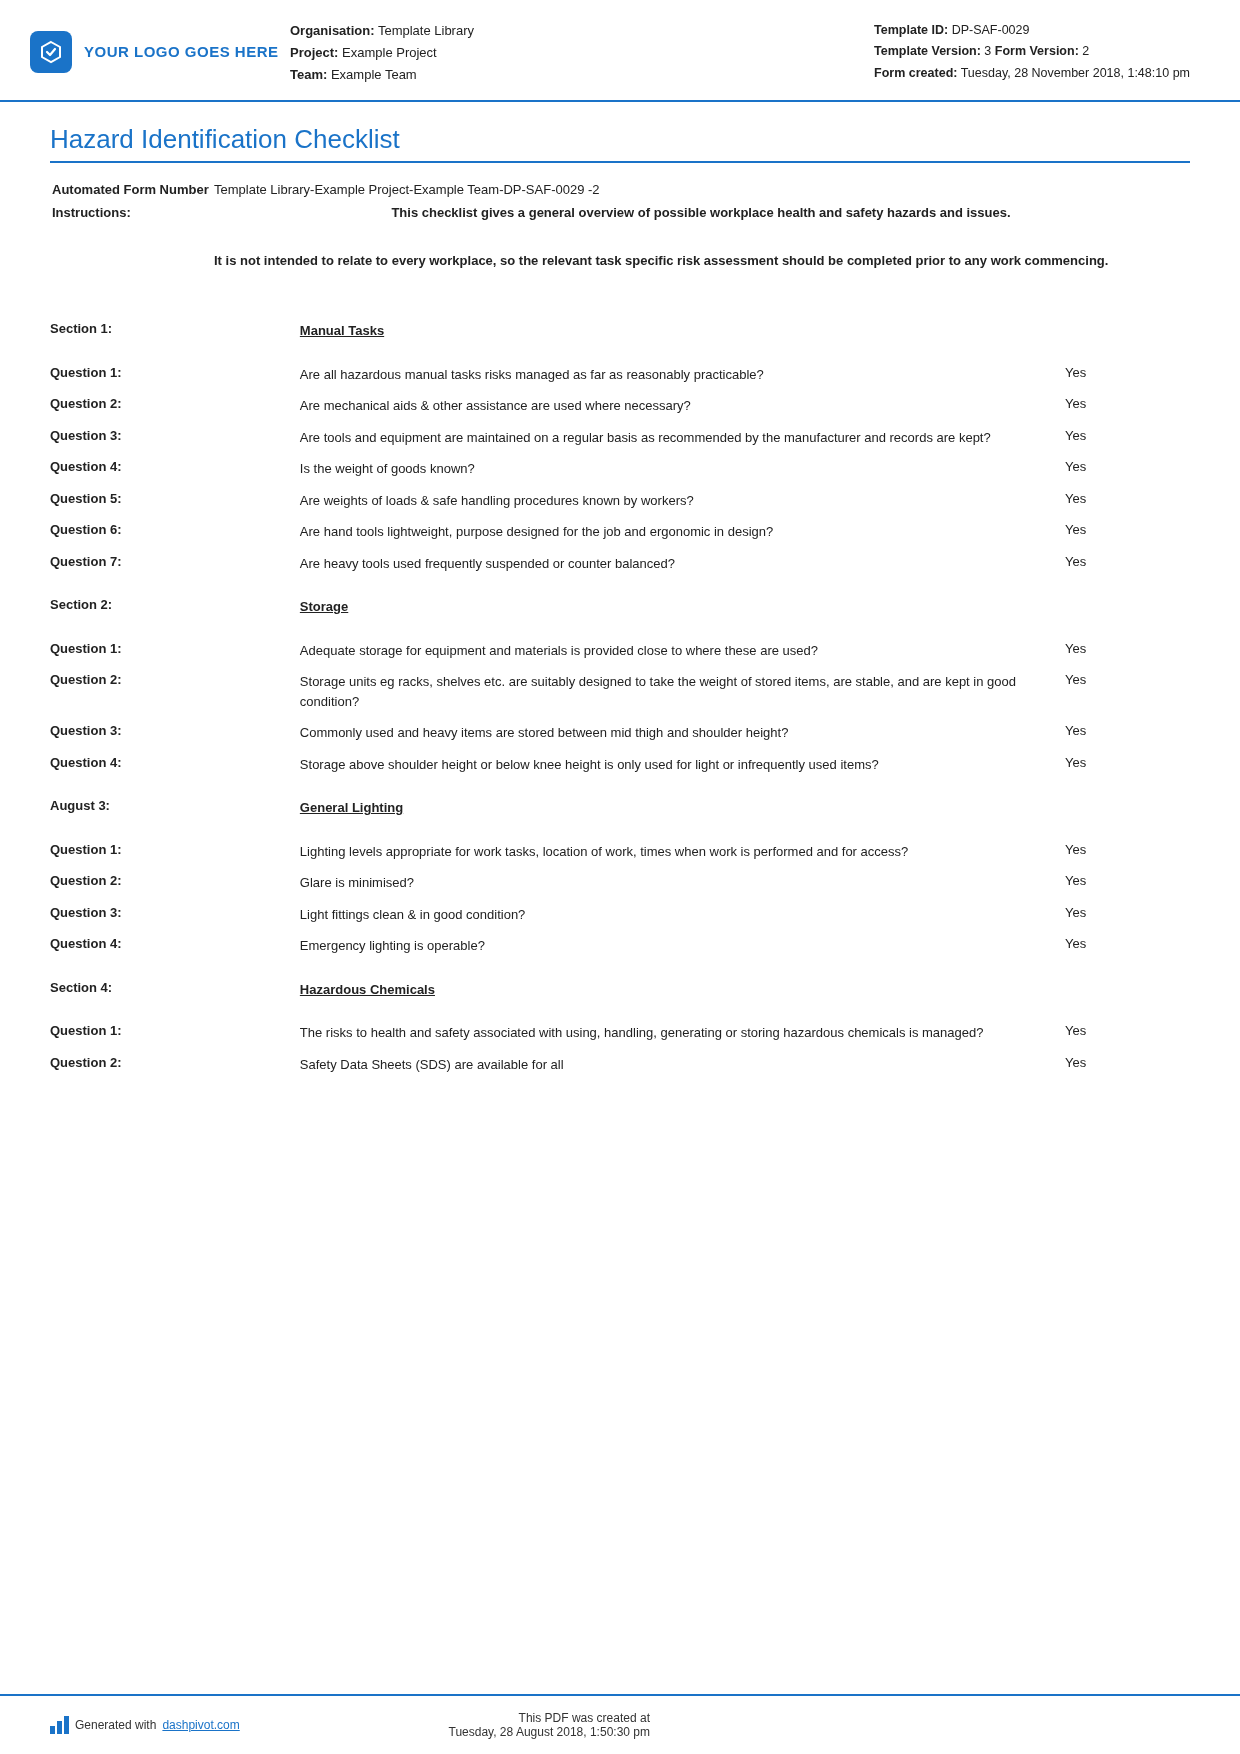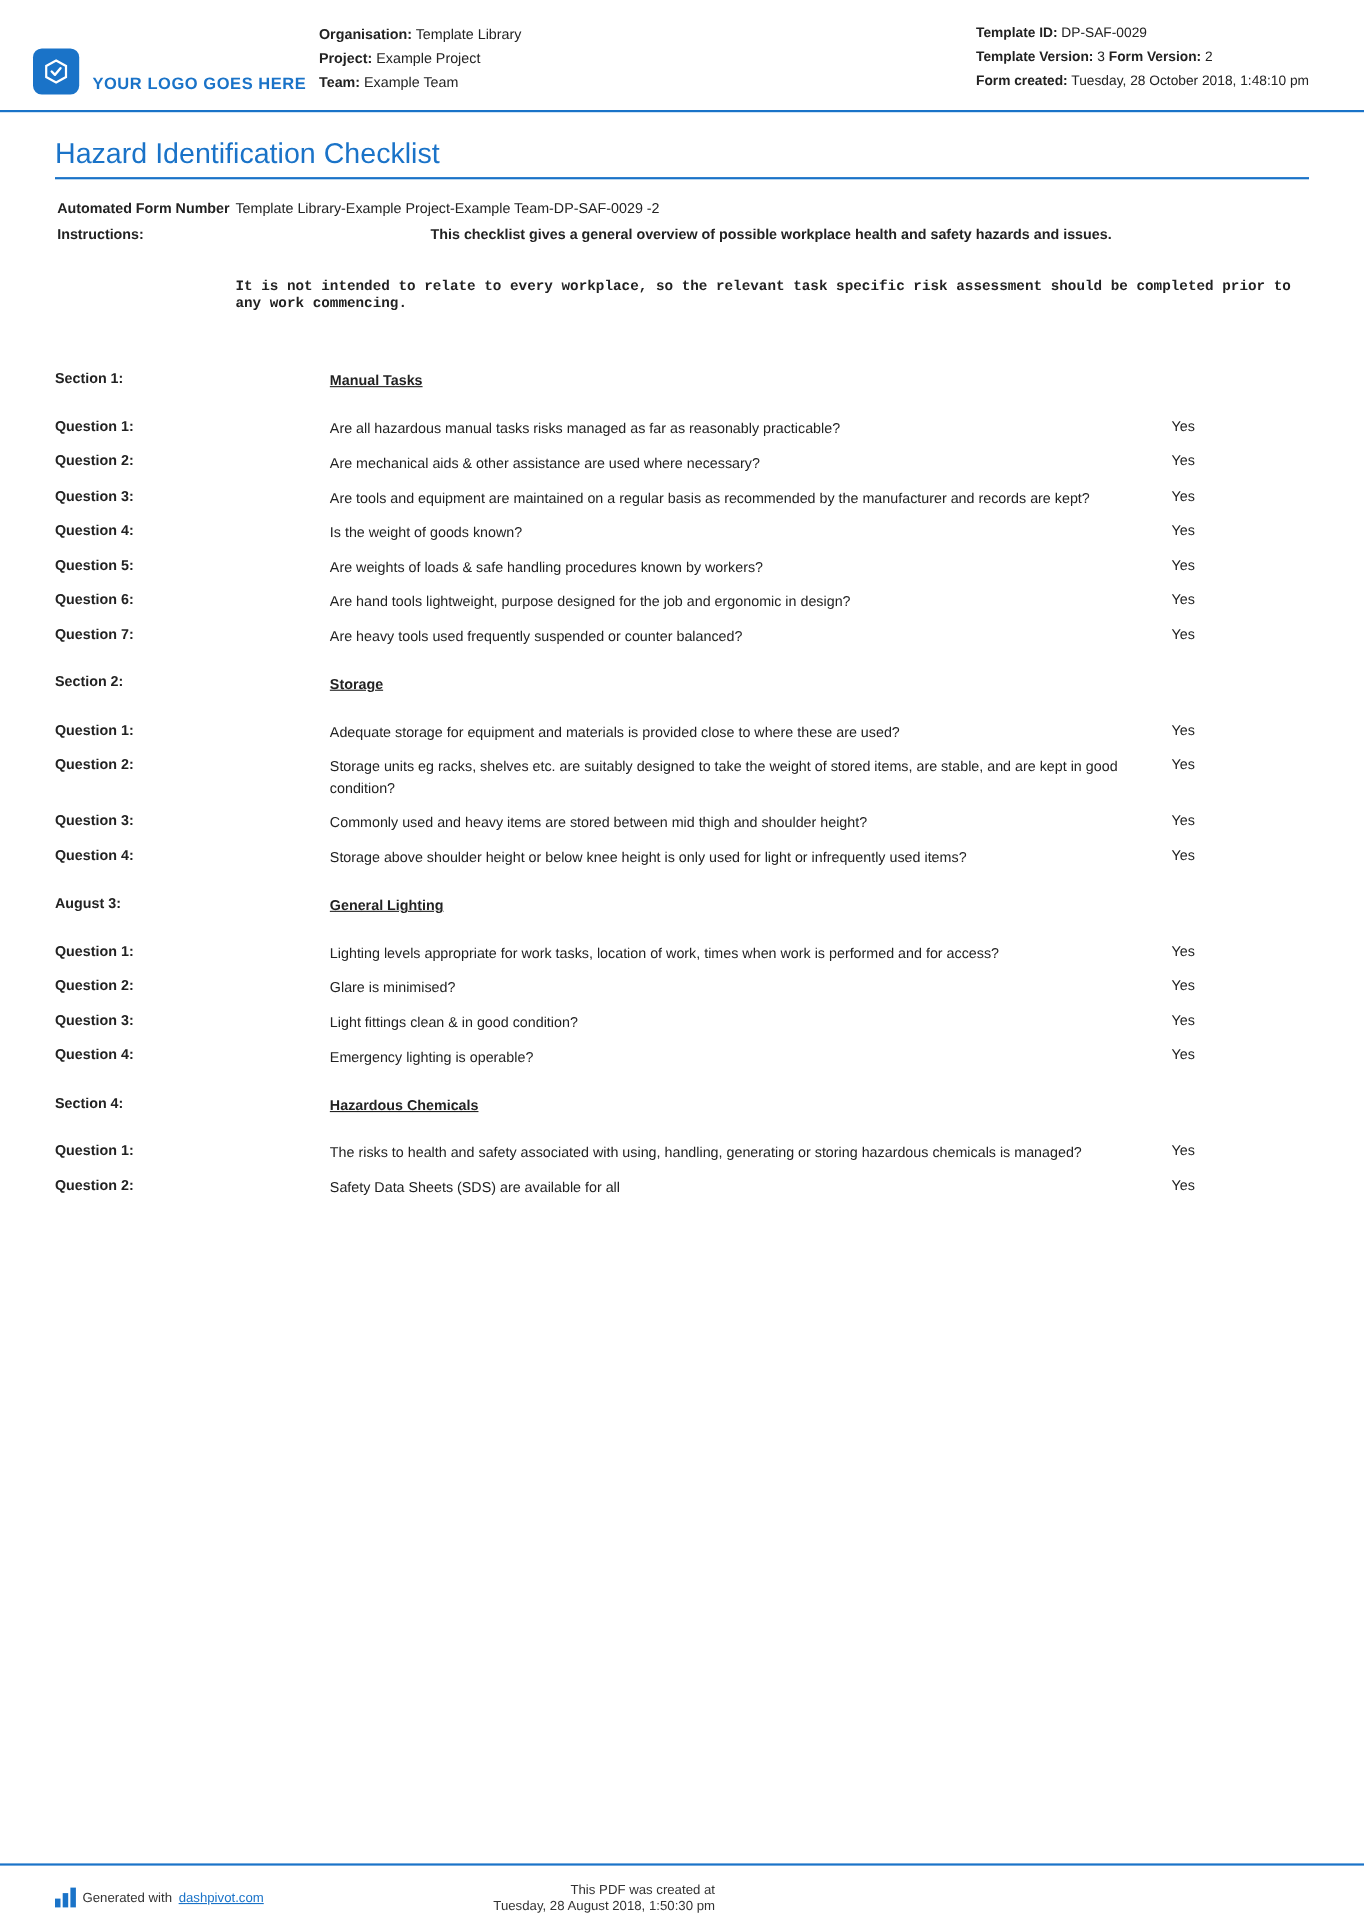--- a/index.html
+++ b/index.html
@@ -22,21 +22,21 @@
     .header {
       display: flex;
       flex-direction: row;
       align-items: stretch;
       border-bottom: 2px solid #1a73c8;
       padding: 18px 50px 14px 30px;
       gap: 0;
     }
     .header-logo-area {
       display: flex;
-      align-items: flex-end;
+      align-items: center;
       width: 260px;
       min-width: 220px;
     }
     .logo-icon {
       width: 42px;
       height: 42px;
       background: #1a73c8;
       border-radius: 8px;
       display: flex;
       align-items: center;
@@ -98,21 +98,20 @@
       font-weight: bold;
       font-size: 13px;
       margin-bottom: 9px;
       text-align: center;
     }
     .instructions-text {
       font-size: 13px;
       margin-top: 10px;
       margin-bottom: 20px;
       font-style: normal;
-      font-family: Liberation Mono, monospace;
     }
     .instructions-text b { font-weight: bold; }
 
     
     .checklist-table {
       width: 100%;
       border-collapse: collapse;
       margin-top: 6px;
     }
     .checklist-table td {
@@ -217,21 +216,21 @@
       <div><span class="label">Team:</span> <span>Example Team</span></div>
     </div>
     <div class="header-right">
       <div><span class="label">Template ID:</span> <span>DP-SAF-0029</span></div>
       <div>
         <span class="label">Template Version:</span>
         <span>3</span>
         <span class="label"> Form Version:</span>
         <span>2</span>
       </div>
-      <div><span class="label">Form created:</span> <span>Tuesday, 28 October 2018, 1:48:10 pm</span></div>
+      <div><span class="label">Form created:</span> <span>Tuesday, 28 November 2018, 1:48:10 pm</span></div>
     </div>
   </div>
 
   <div class="content">
     <div class="page-title">Hazard Identification Checklist</div>
 
     <table class="meta-table">
       <tbody>
           <tr>
         <td>Automated Form Number</td>

